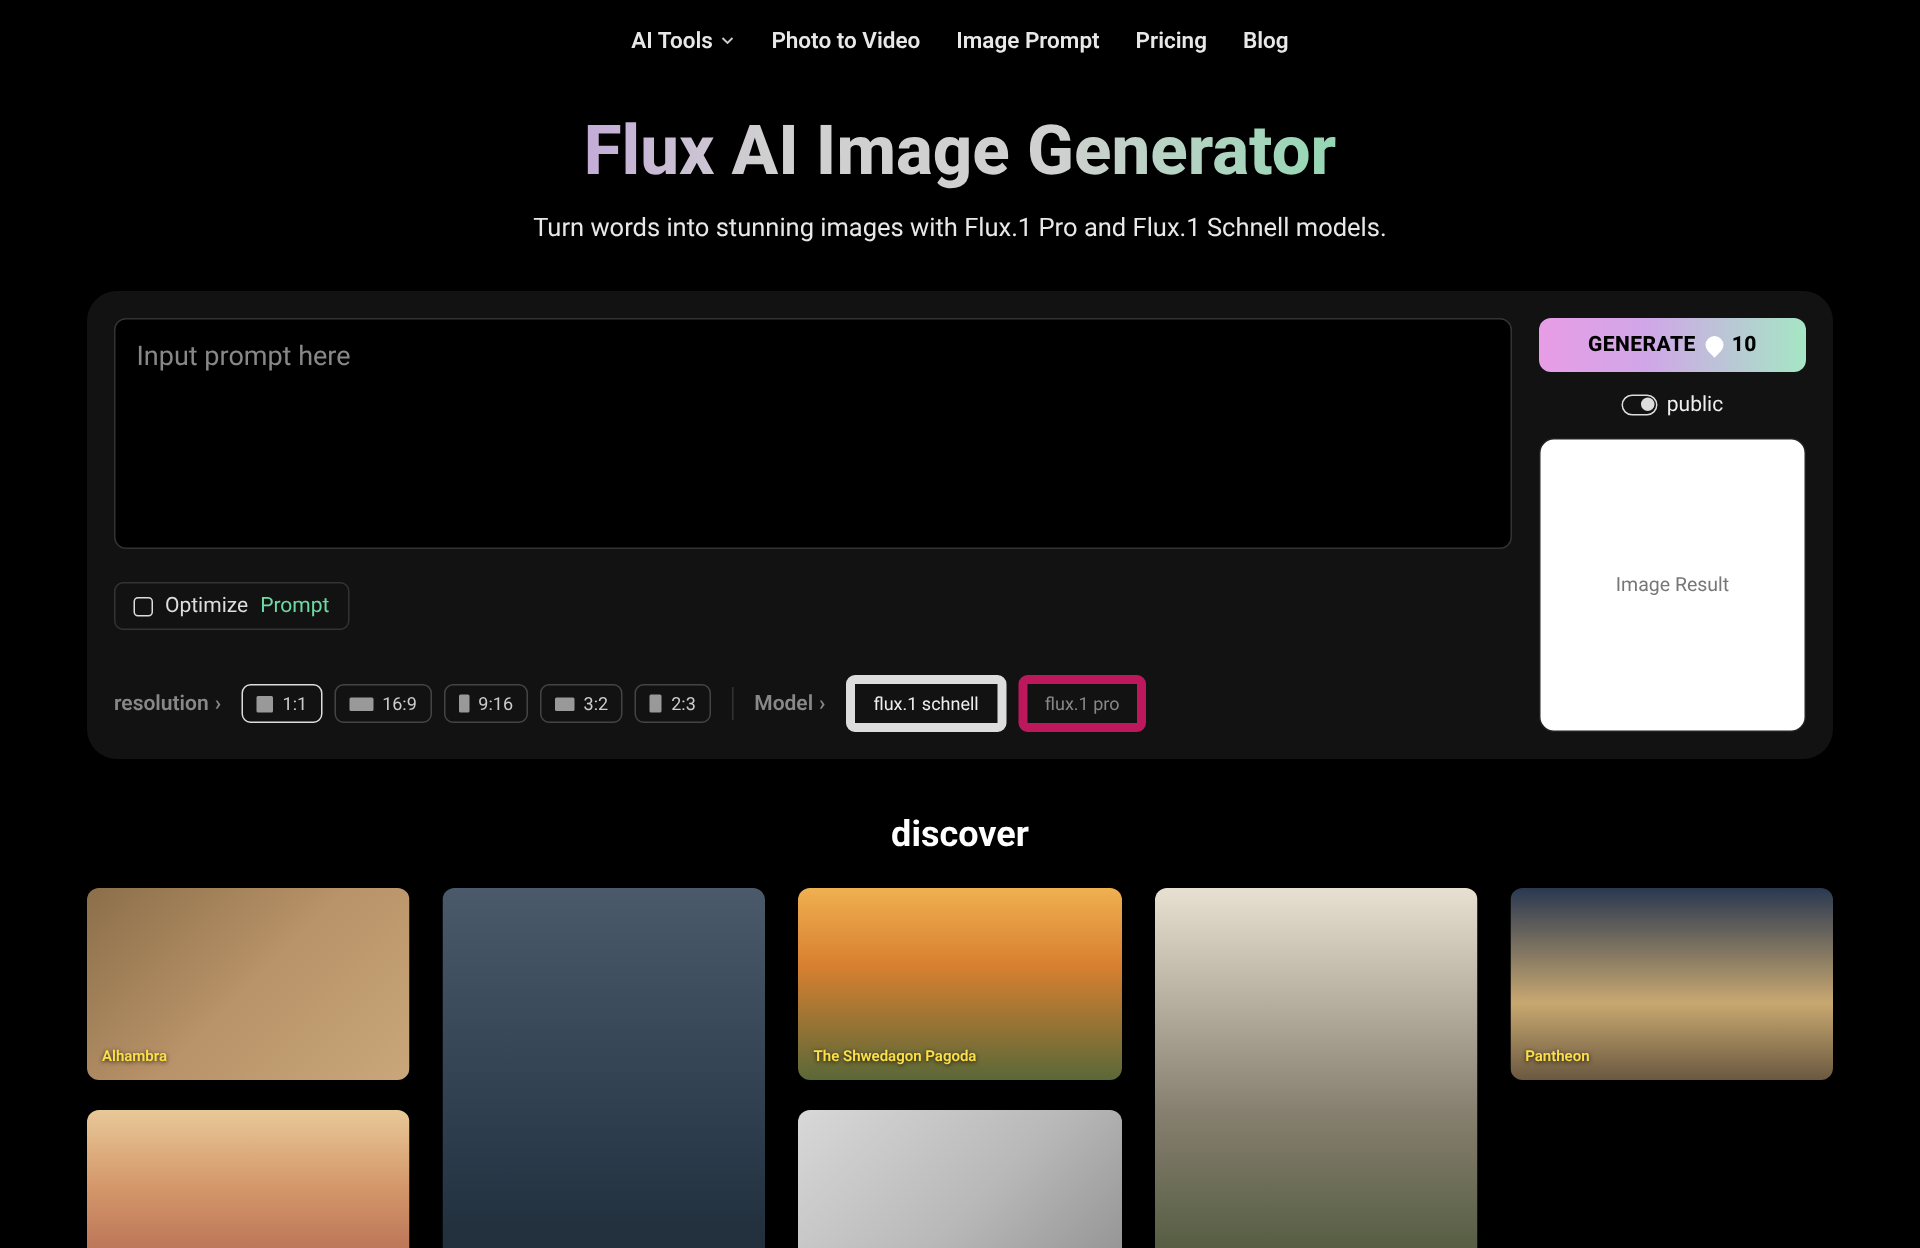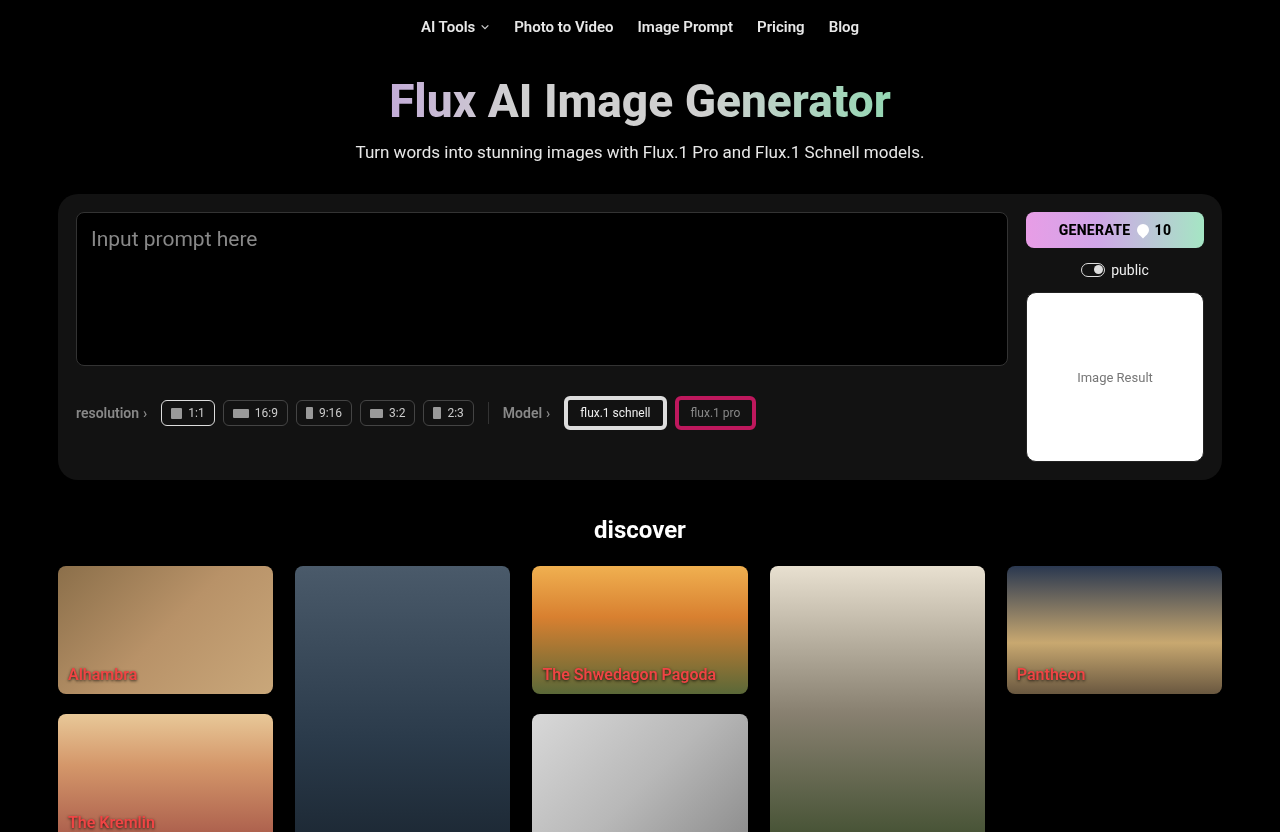--- a/index.html
+++ b/index.html
@@ -73,21 +73,21 @@
       padding: 14px;
     }
     .prompt-textarea {
       width: 100%;
       height: 100%;
       min-height: 120px;
       background: transparent;
       border: none;
       outline: none;
       color: #c2410c;
-      font-size: 21px;
+      font-size: 18px;
       resize: none;
       font-family: inherit;
     }
     .prompt-textarea::placeholder {
       color: #888;
     }
     .optimize-row {
       margin-top: 22px;
     }
     .optimize-btn {
@@ -153,21 +153,21 @@
     .ratio-16-9 { width: 16px; height: 9px; }
     .ratio-9-16 { width: 7px; height: 12px; }
     .ratio-3-2 { width: 13px; height: 9px; }
     .ratio-2-3 { width: 8px; height: 12px; }
     .divider-v {
       width: 1px;
       height: 22px;
       background: #333;
     }
     .model-btn {
-      border: 4px solid #be185d;
+      border: 6px solid #be185d;
       border-radius: 6px;
       padding: 6px 12px;
       cursor: pointer;
       font-size: 12px;
       color: #888;
     }
     .model-btn.selected {
       border-color: #ddd;
       color: #eee;
     }
@@ -260,23 +260,23 @@
     }
     .gallery-img {
       width: 100%;
       height: 100%;
       display: block;
     }
     .gallery-caption {
       position: absolute;
       left: 10px;
       bottom: 10px;
-      font-size: 16px;
+      font-size: 10px;
       font-weight: 600;
-      color: #ef4444;
+      color: #fde047;
       text-shadow: 0 1px 3px rgba(0,0,0,0.8);
     }
     
     .img-alhambra { background: linear-gradient(135deg, #8b6f4a, #b89268, #c9a77a); }
     .img-kremlin { background: linear-gradient(180deg, #e8c898 0%, #d4976a 40%, #a85a4a 100%); }
     .img-cathedral { background: linear-gradient(180deg, #4a5a6a 0%, #2a3a4a 60%, #1a2530 100%); }
     .img-pagoda { background: linear-gradient(180deg, #f0b050 0%, #d88030 40%, #5a6838 100%); }
     .img-modern { background: linear-gradient(135deg, #d8d8d8, #b8b8b8, #888); }
     .img-rushmore { background: linear-gradient(180deg, #e8e0d0 0%, #888070 50%, #3a4a2a 100%); }
     .img-chrysler { background: linear-gradient(135deg, #4a4030, #d8b050, #3a3020); }
@@ -300,20 +300,27 @@
   <div class="nav-item">Blog</div>
 </nav>
 
 <h1 class="hero-title">Flux AI Image Generator</h1>
 <p class="hero-subtitle">Turn words into stunning images with Flux.1 Pro and Flux.1 Schnell models.</p>
 
 <div class="tool-container">
   <div class="tool-left">
     <div class="prompt-box">
       <textarea class="prompt-textarea" placeholder="Input prompt here" style=""></textarea>
+    </div>
+    <div class="optimize-row">
+      <div class="optimize-btn">
+        <span class="checkbox"></span>
+        <span class="optimize-word1">Optimize</span>
+        <span class="optimize-word2">Prompt</span>
+      </div>
     </div>
     <div class="controls-row">
       <div class="control-label">
         <span>resolution</span>
         <span class="chevron-right">›</span>
       </div>
       <div class="ratio-group" id="ratio-group">
           <div class="ratio-btn selected">
             <span class="ratio-icon ratio-1-1"></span>
             <span>1:1</span>

